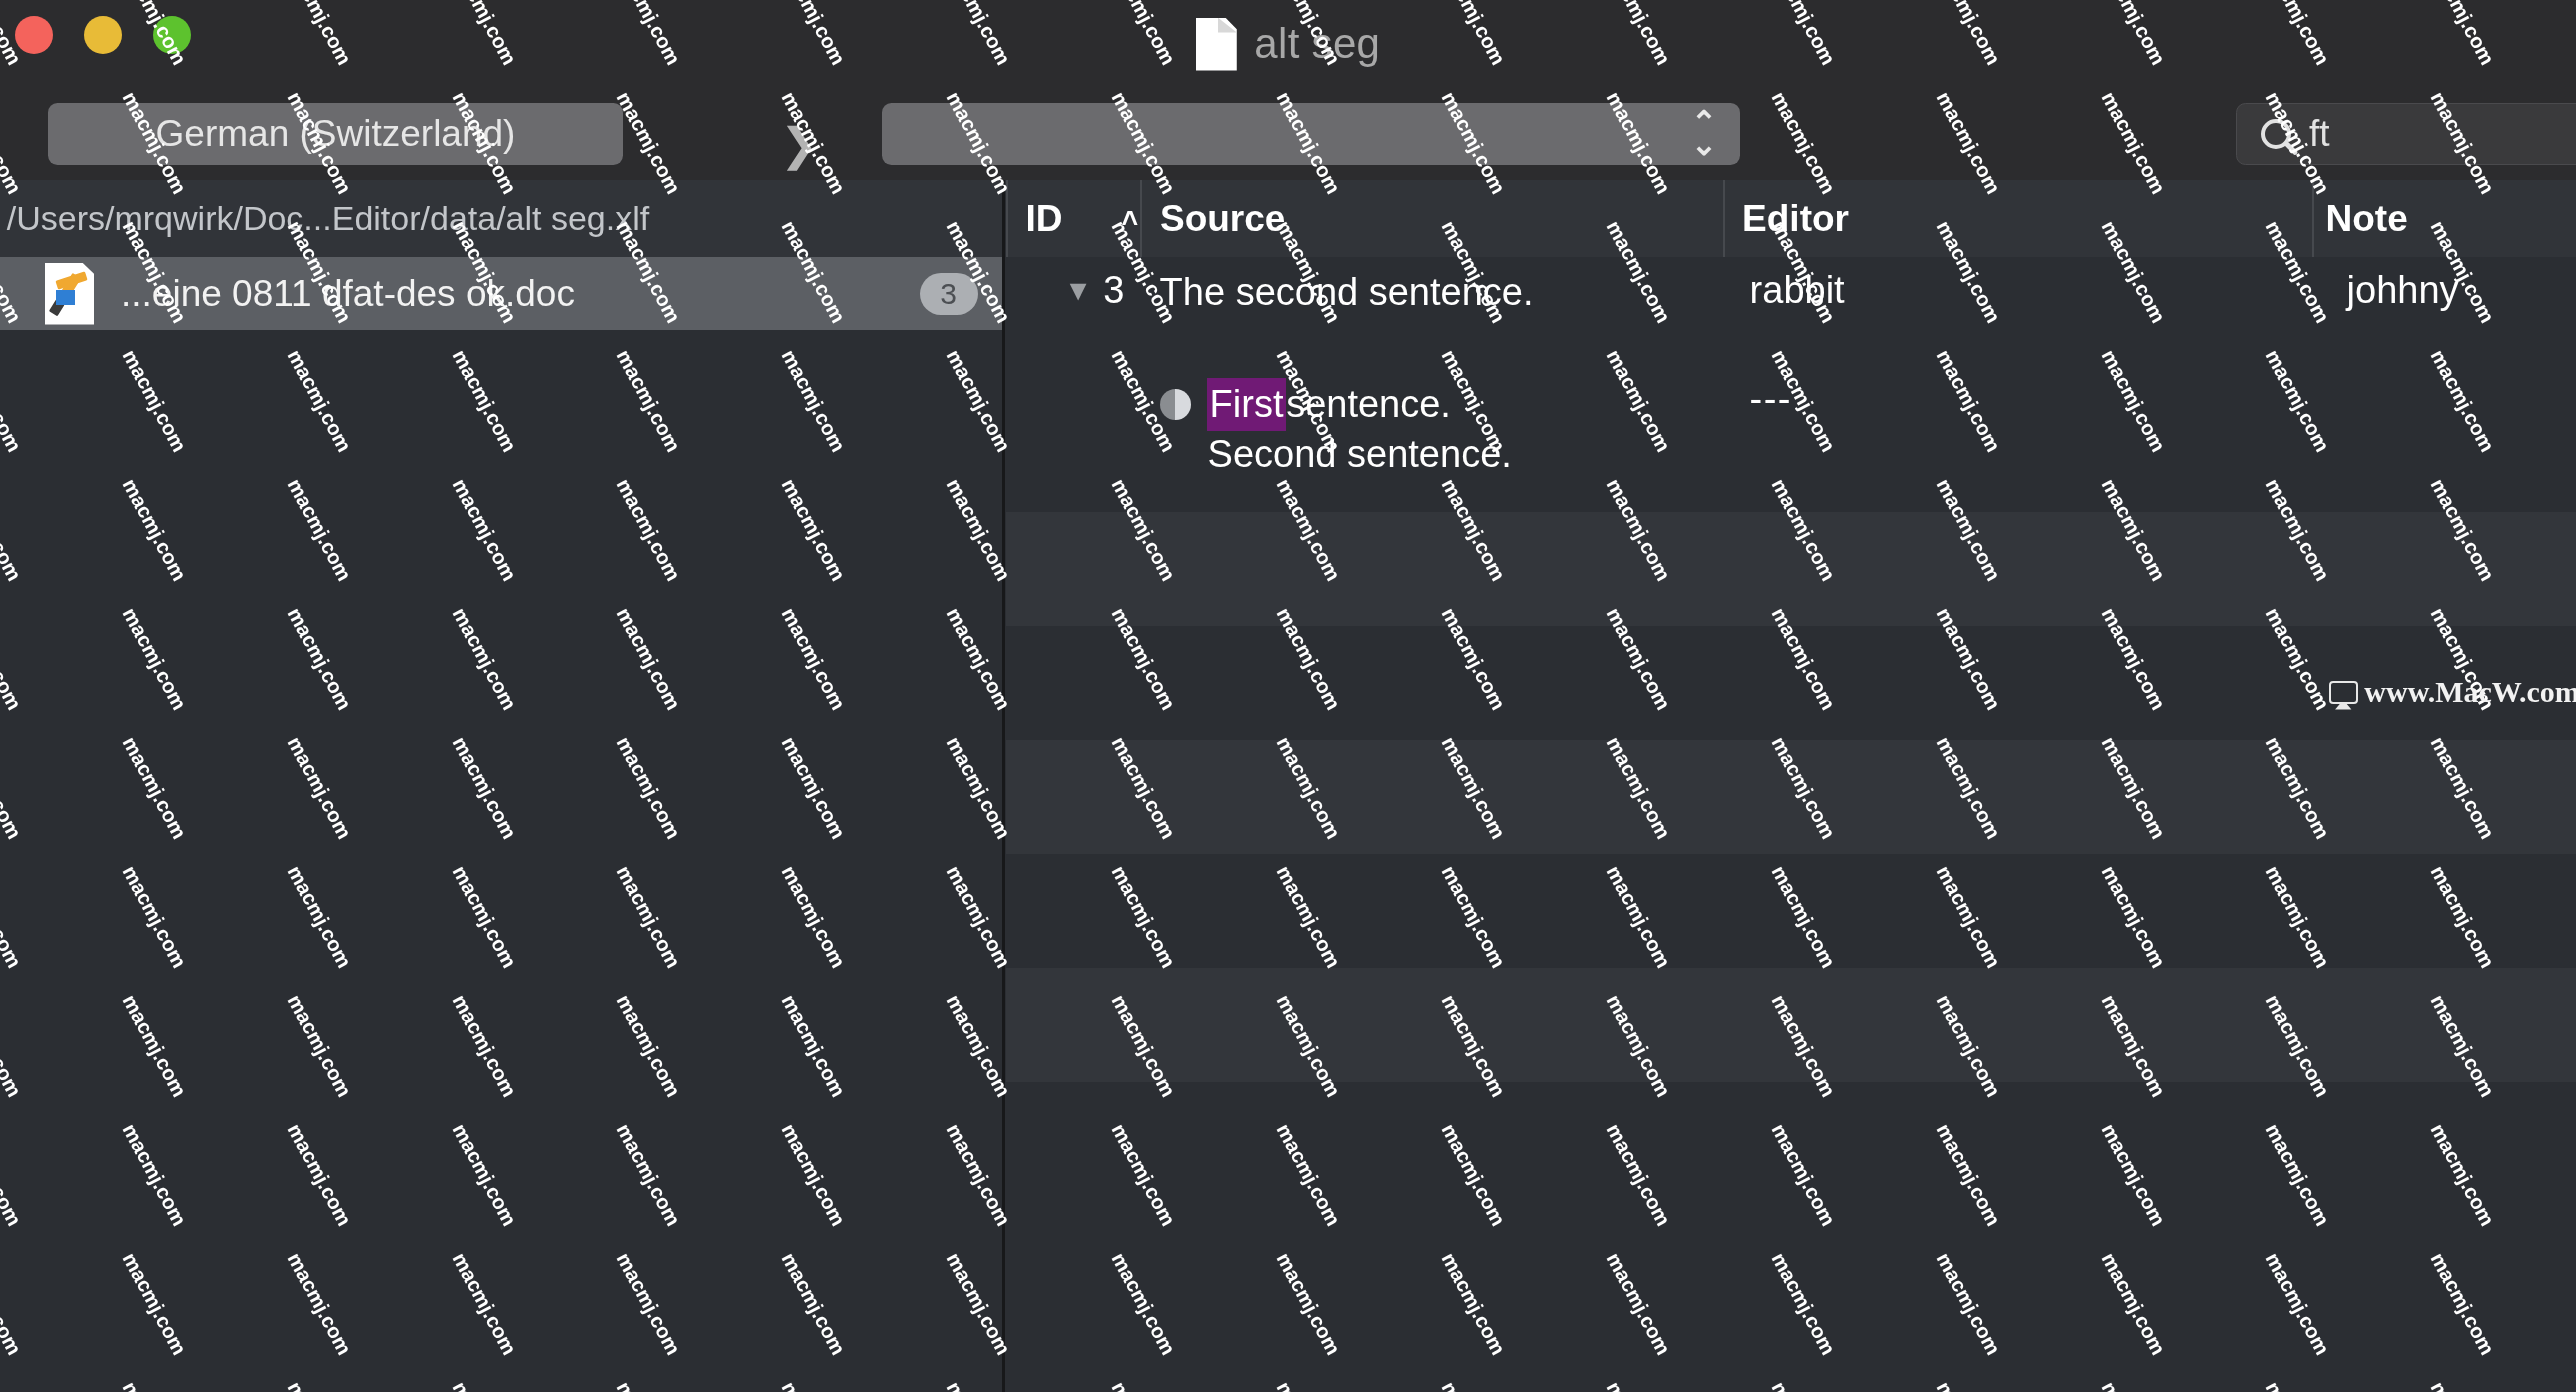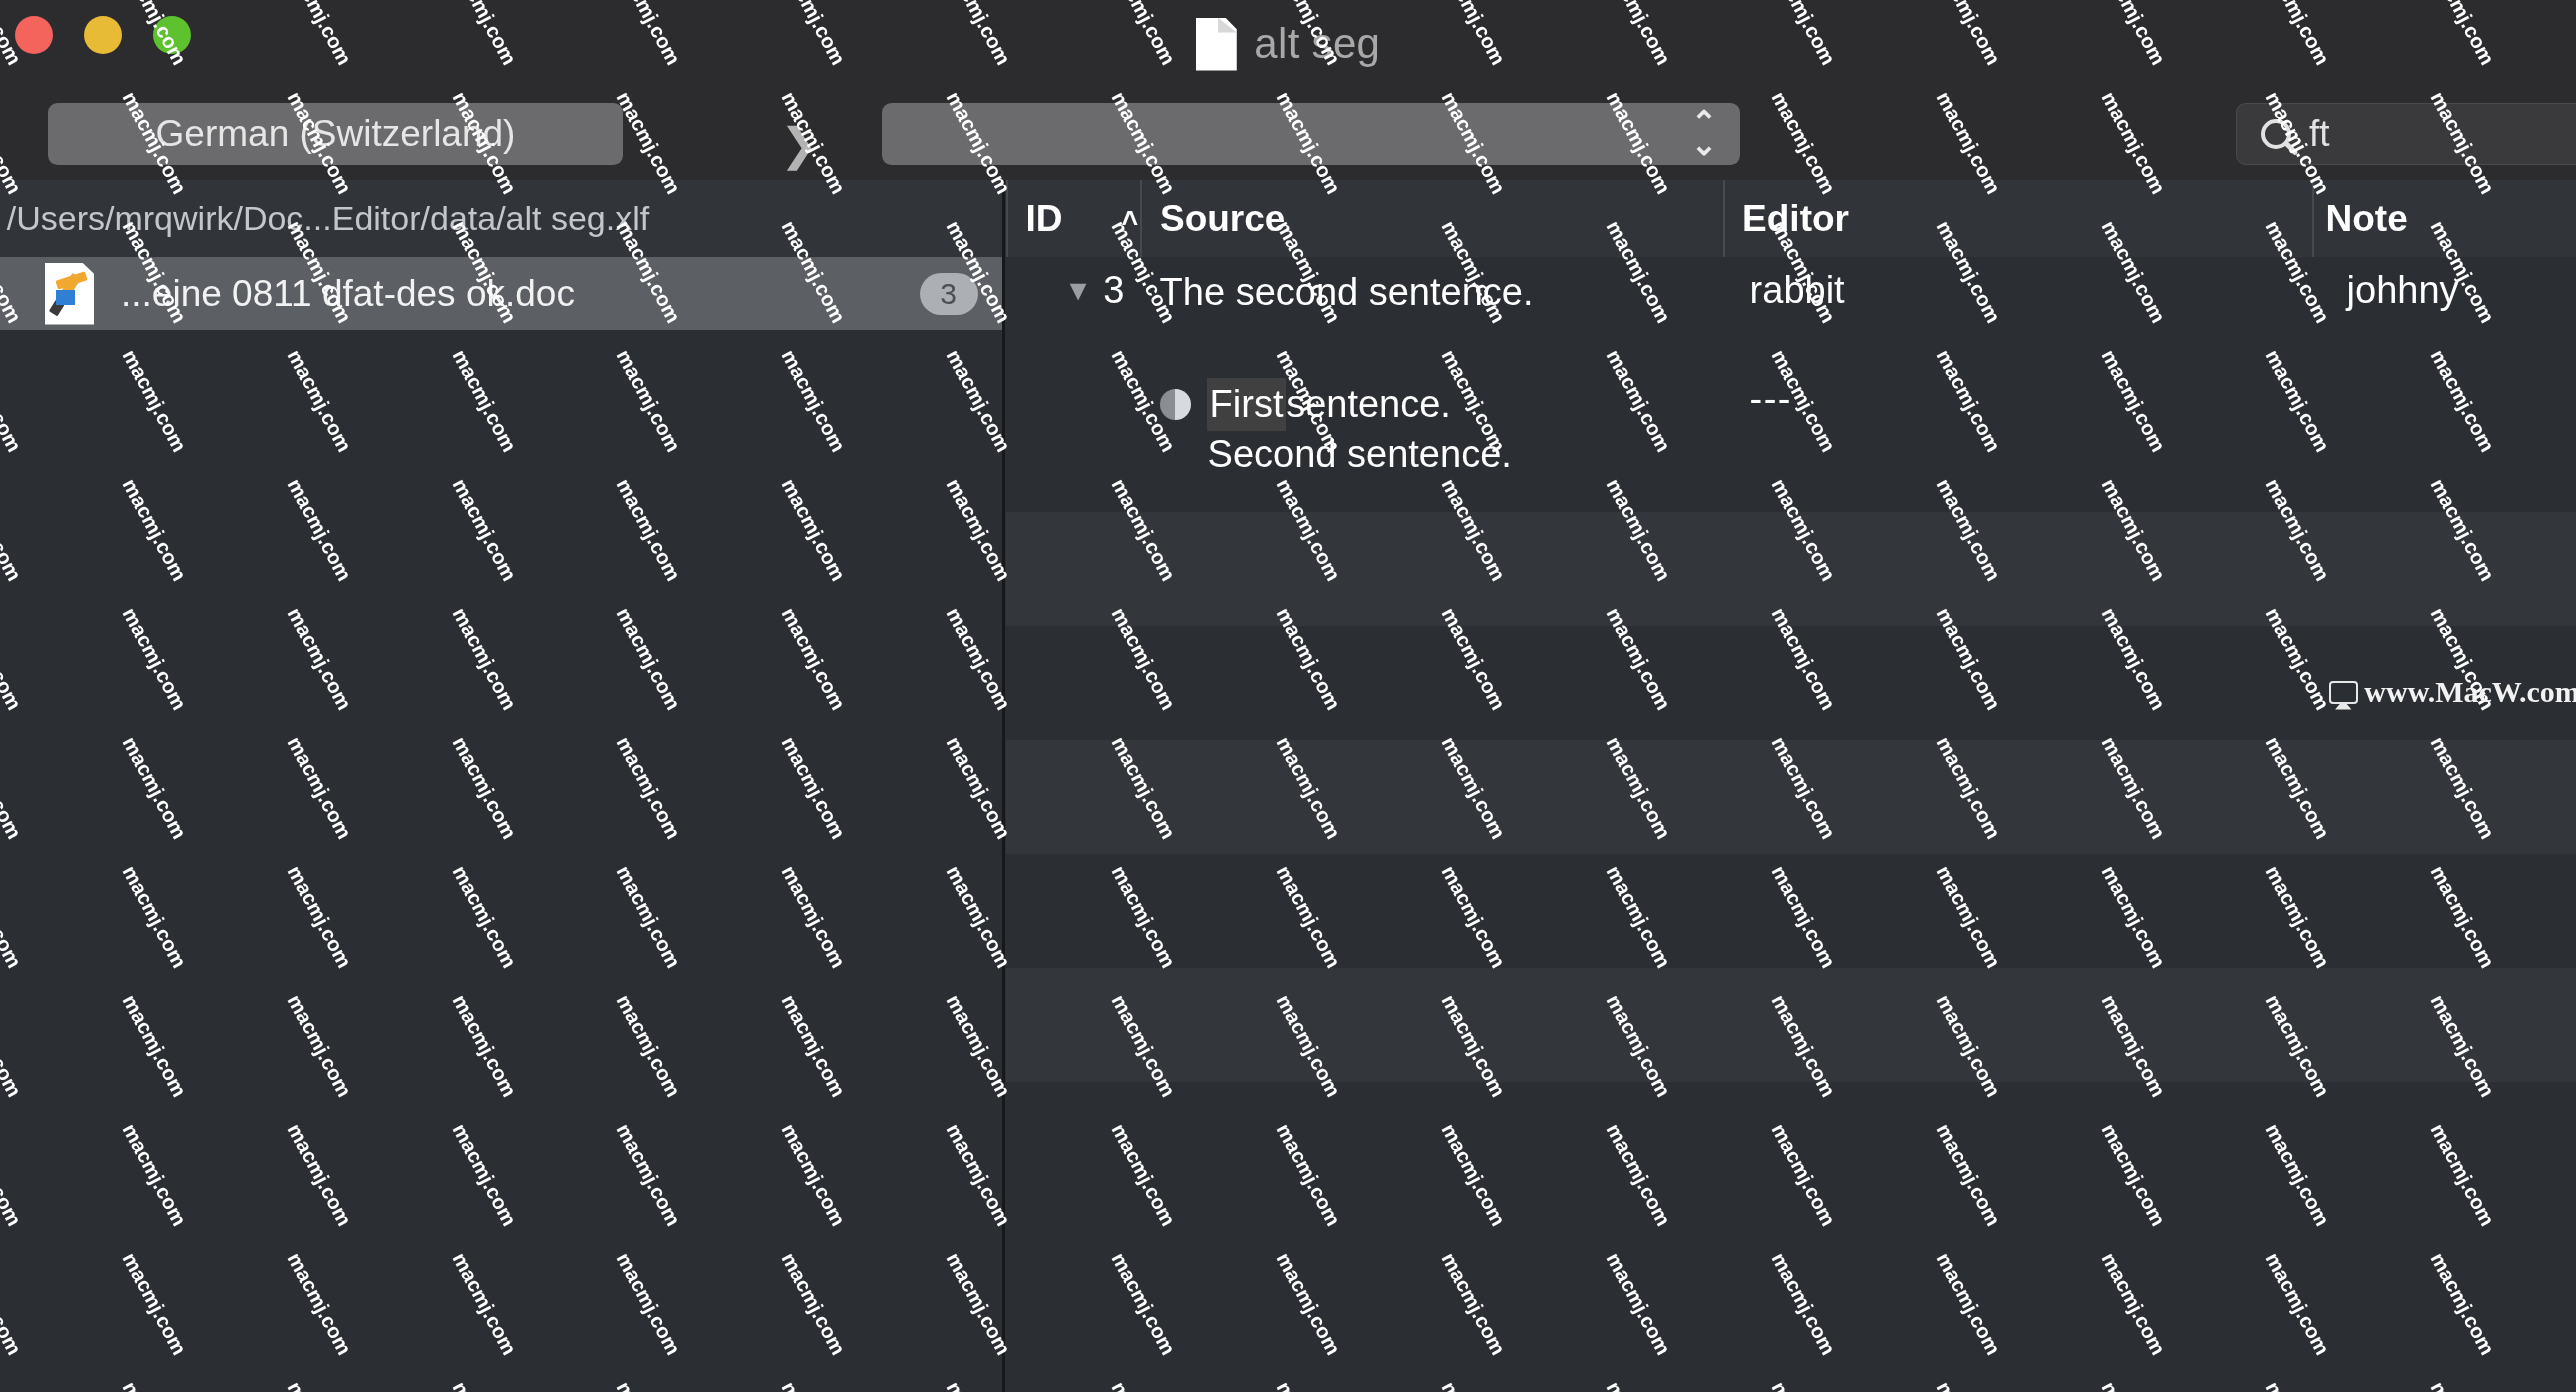--- a/index.html
+++ b/index.html
@@ -162,21 +162,21 @@
   .cell.target { width:597px; padding-left:17.6px; }
   .cell.note   { width:247px; padding-left:17.6px; }
 
   .tri { color:#9b9ea2; font-size:28.5px; line-height:1; }
   .status-dot {
     width:31px; height:31px; border-radius:50%;
     background:linear-gradient(90deg,#8a8d91 0 50%, #d8dade 50% 100%);
     flex:none; margin-right:16.3px;
   }
   .src-line { display:flex; align-items:center; }
-  .hl { background:#404040; color:#ffffff; padding:2.7px 2.7px; }
+  .hl { background:#701a75; color:#ffffff; padding:2.7px 2.7px; }
 
   .dashes { letter-spacing:1.4px; }
 
   
   .wm-layer {
     position:absolute; left:0; top:0; width:2576px; height:1393px;
     pointer-events:none; overflow:hidden;
   }
   .wm {
     position:absolute; color:#ffffff; font-size:20.4px; font-weight:700;

